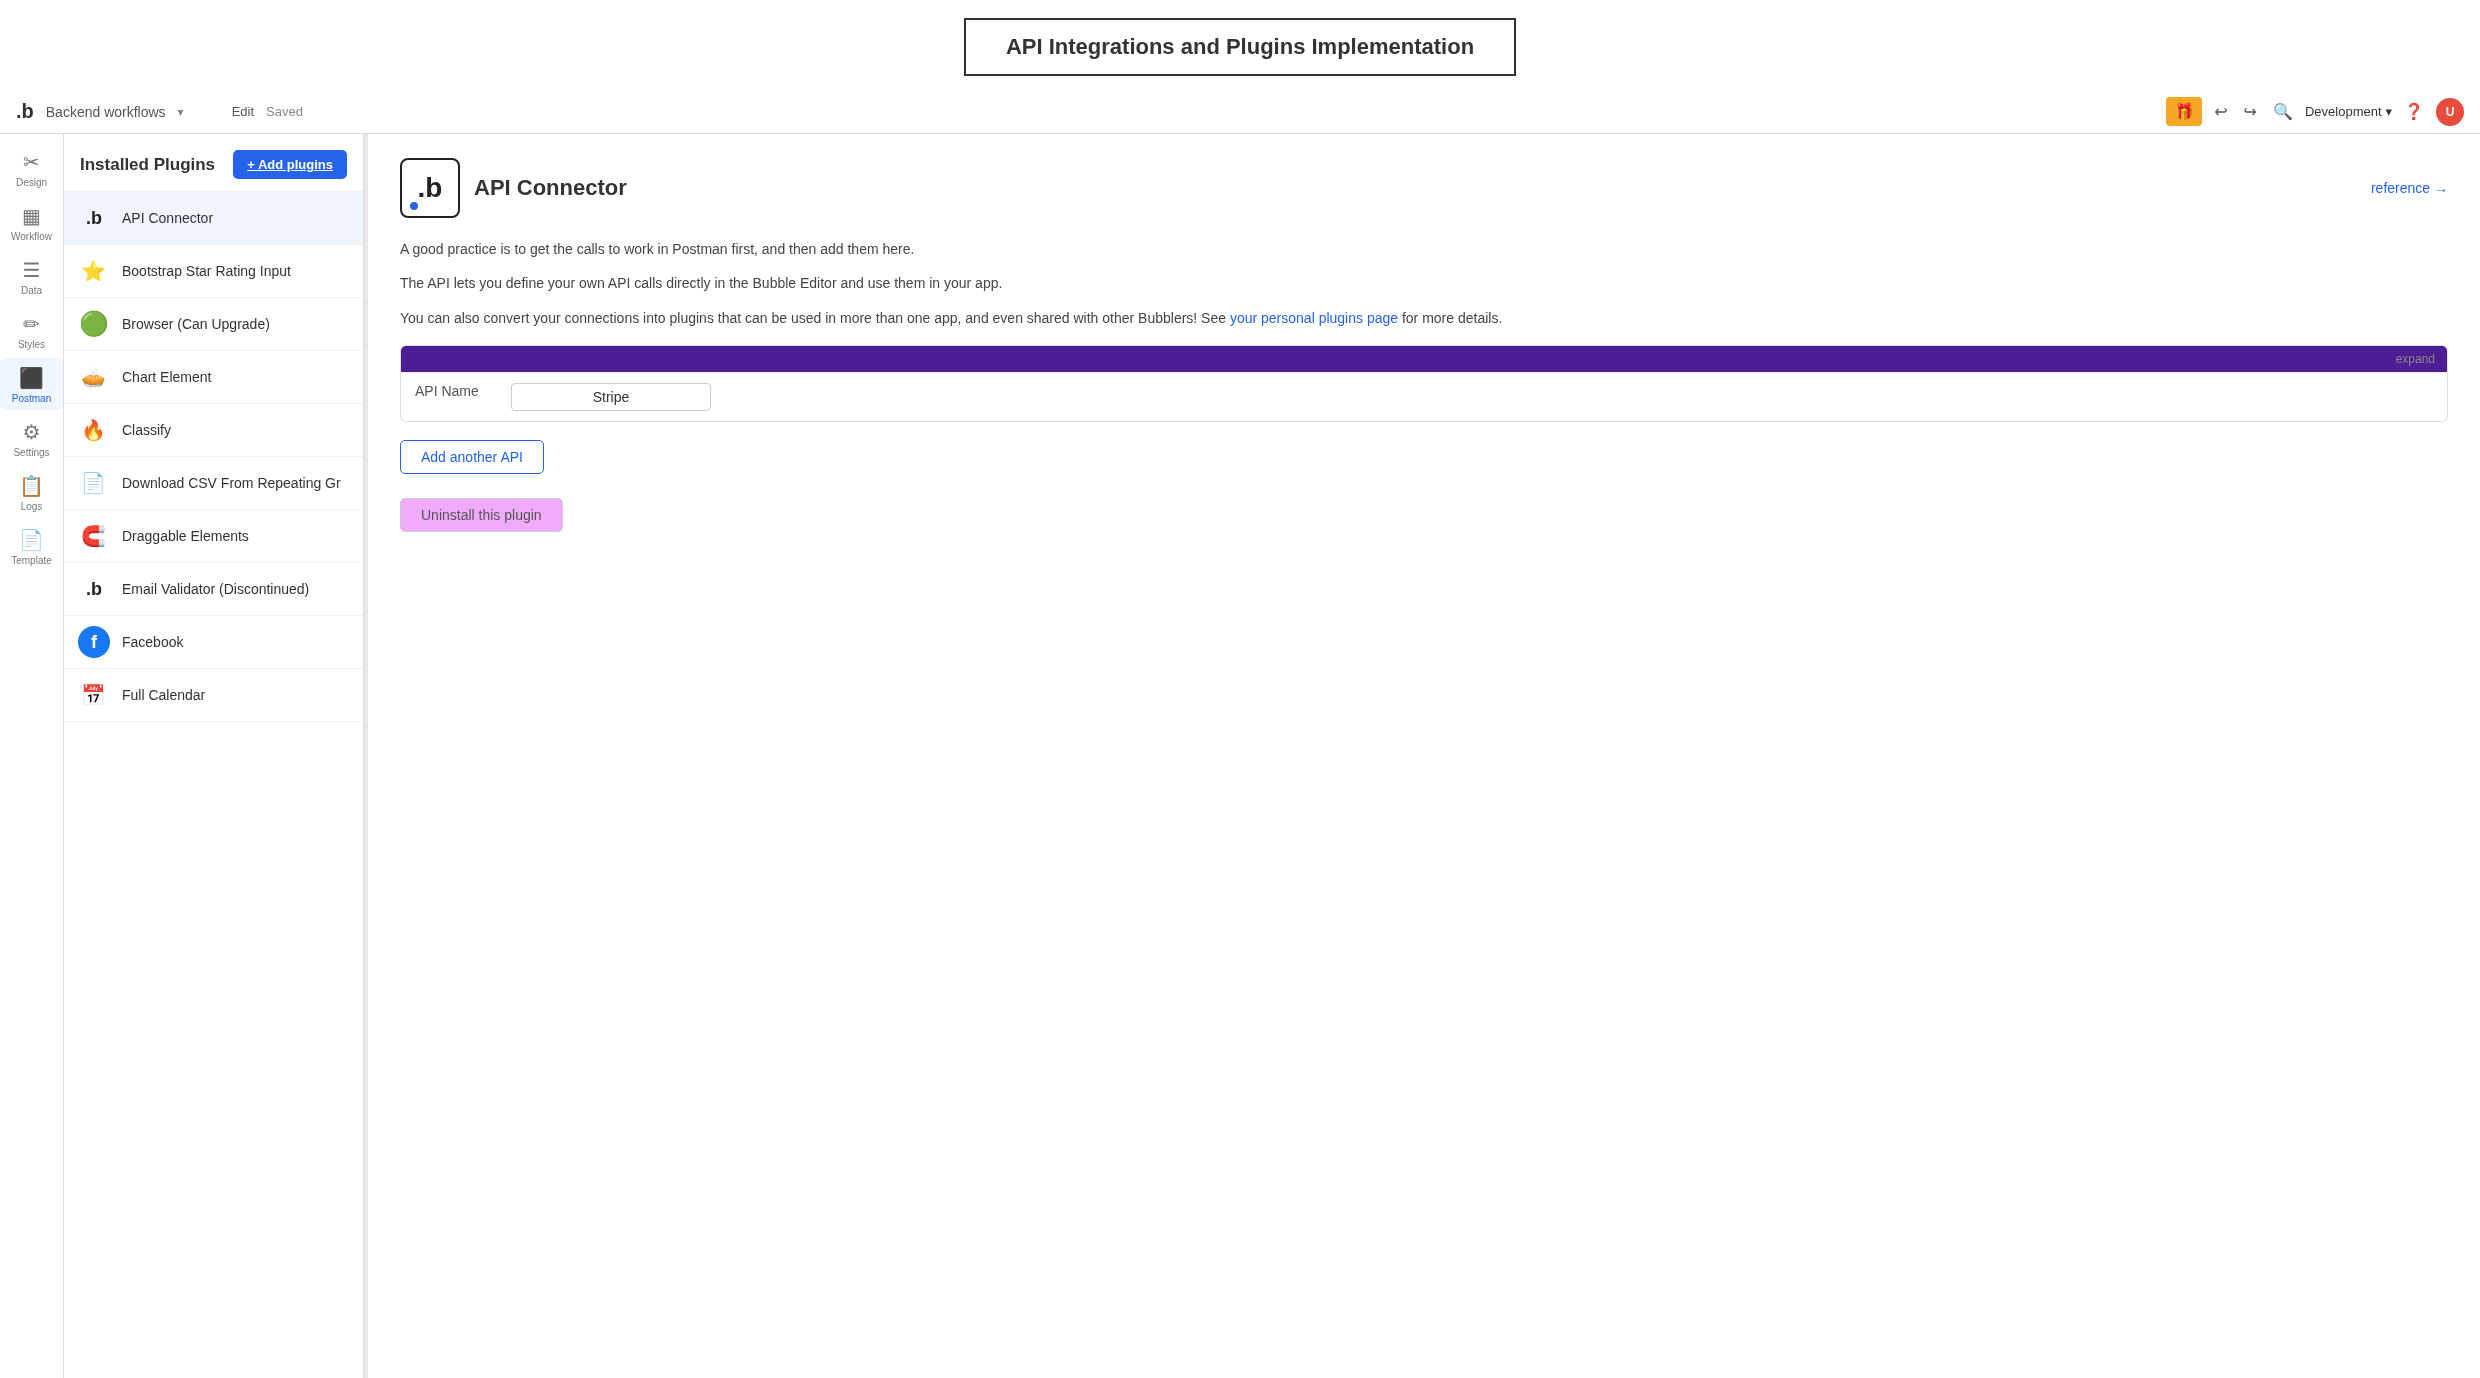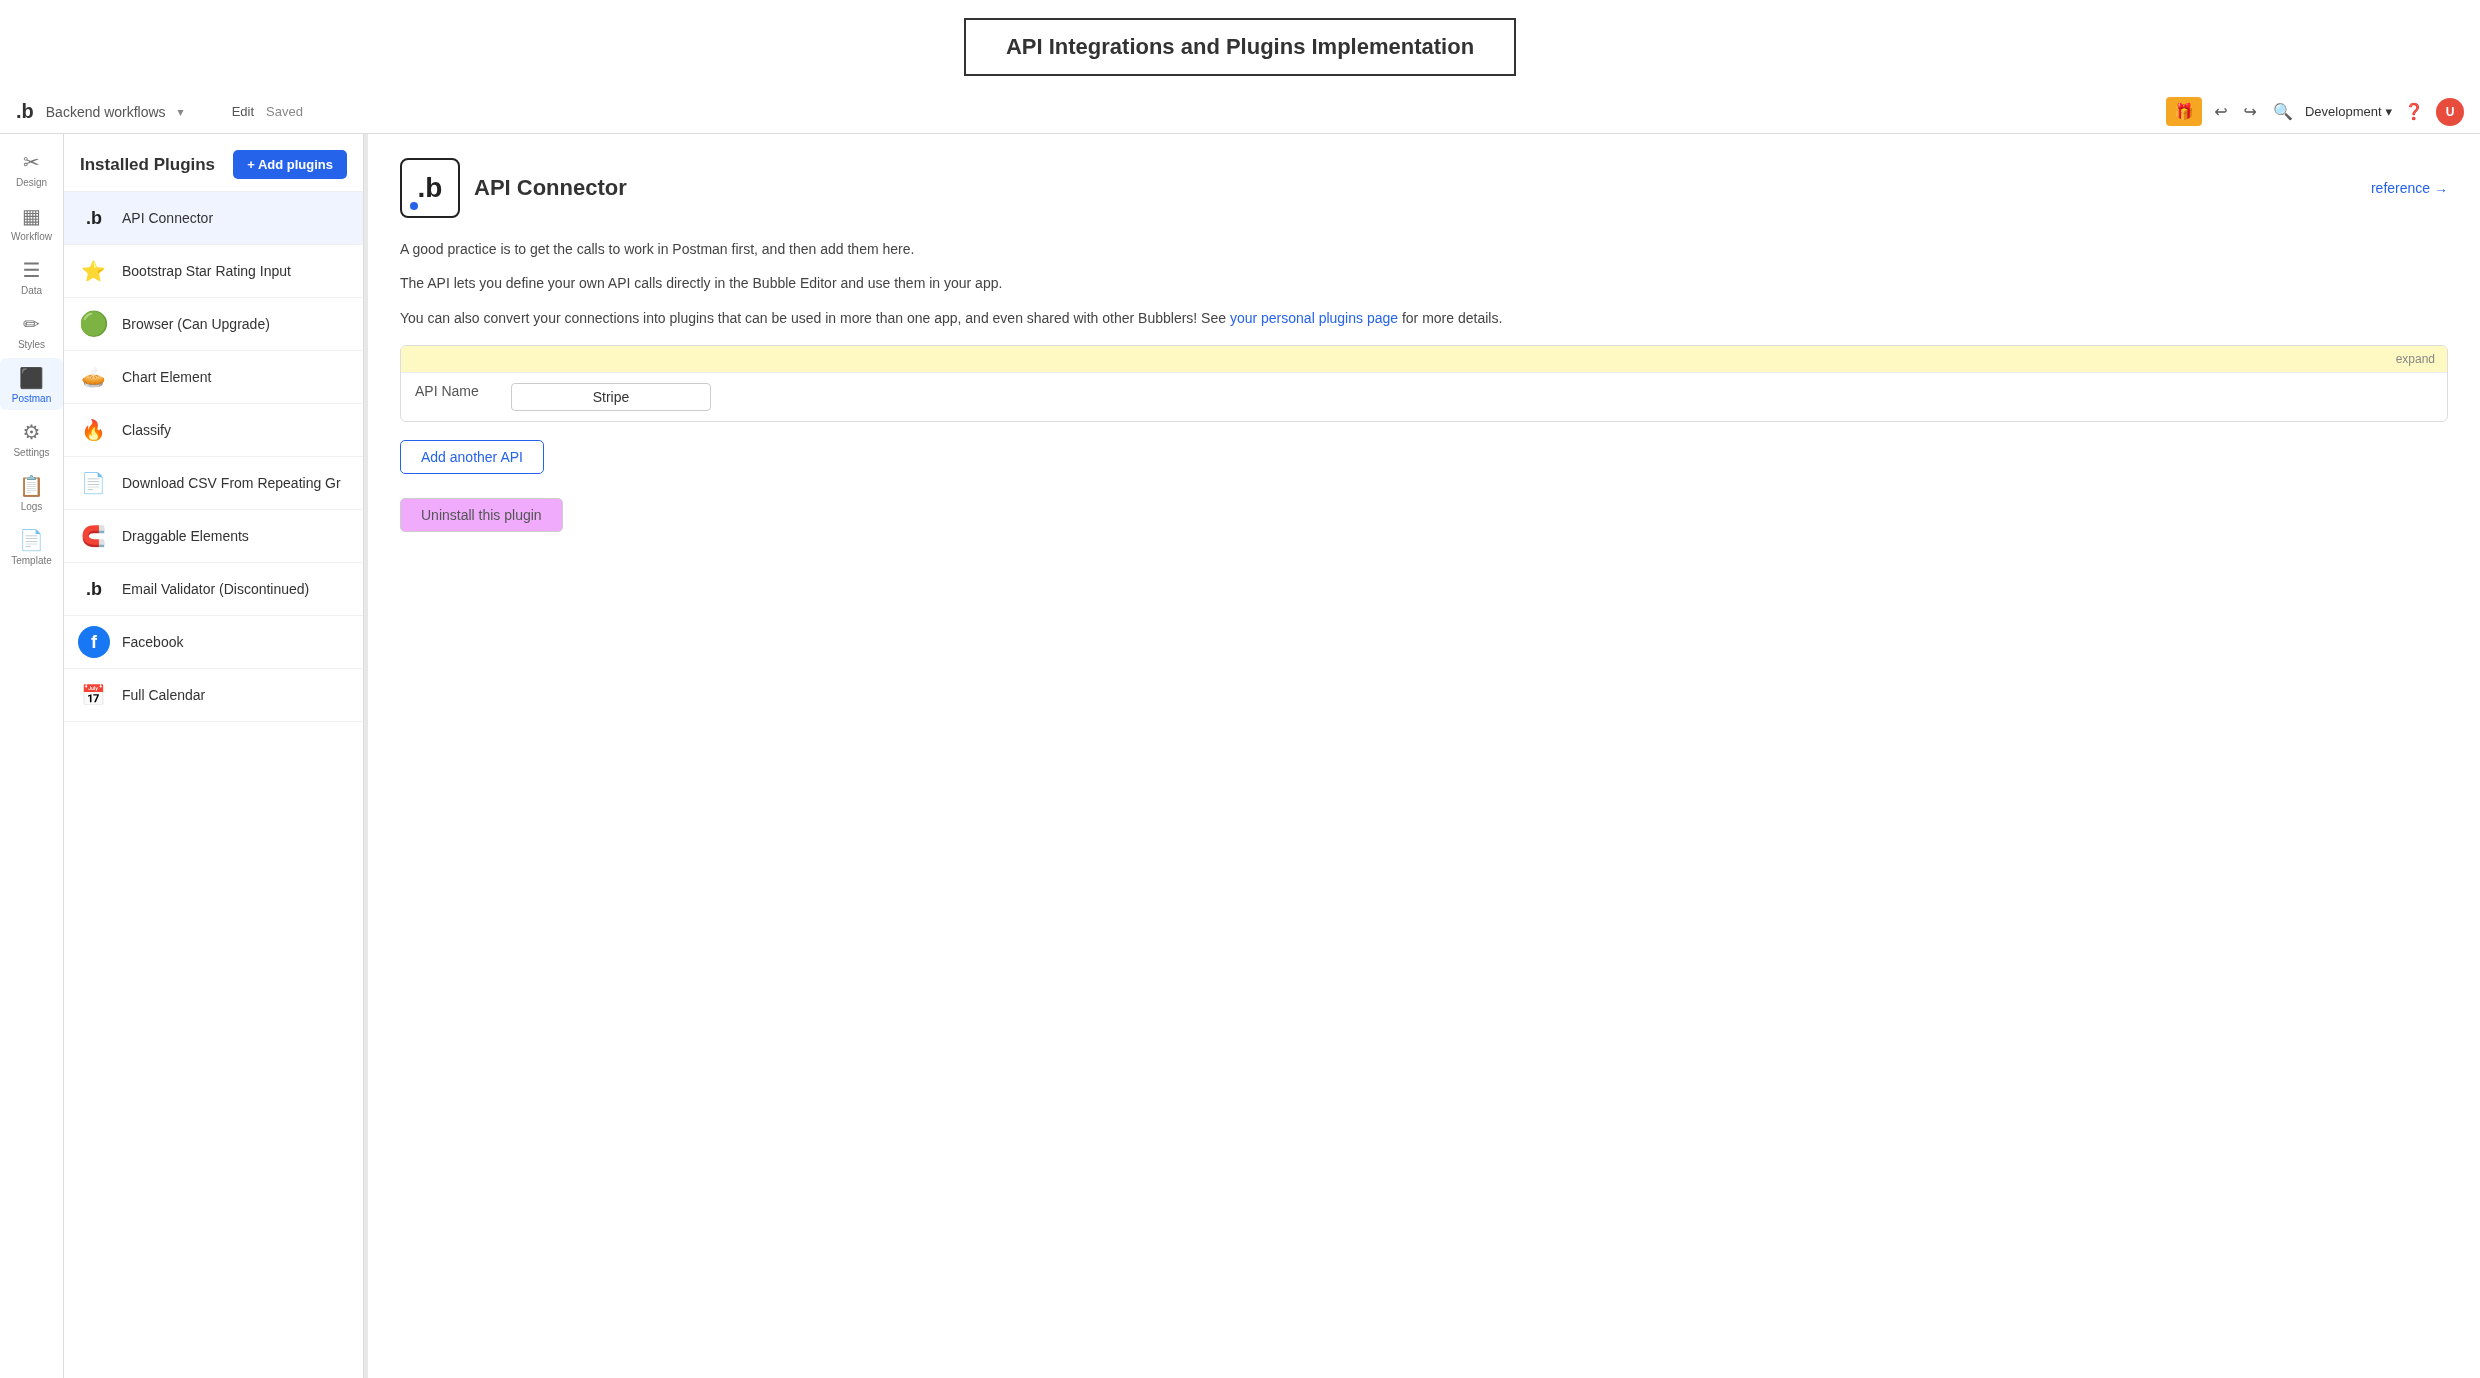--- a/index.html
+++ b/index.html
@@ -139,20 +139,21 @@
       color: #fff;
       border: none;
       border-radius: 5px;
       padding: 7px 14px;
       font-size: 13px;
       font-weight: 600;
       cursor: pointer;
       display: flex;
       align-items: center;
       gap: 5px;
+      text-decoration: underline;
     }
     .plugin-list-items {
       overflow-y: auto;
       flex: 1;
     }
     .plugin-item {
       display: flex;
       align-items: center;
       padding: 10px 14px;
       gap: 12px;
@@ -231,21 +232,21 @@
     .api-box {
       border: 1px solid #ddd;
       border-radius: 6px;
       margin-top: 16px;
       overflow: hidden;
     }
     .api-box-header {
       display: flex;
       justify-content: flex-end;
       padding: 6px 12px;
-      background: #fef9c3;
+      background: #4c1d95;
       border-bottom: 1px solid #eee;
     }
     .api-box-expand {
       font-size: 12px;
       color: #888;
       cursor: pointer;
     }
     .api-box-row {
       display: flex;
       padding: 10px 14px;

